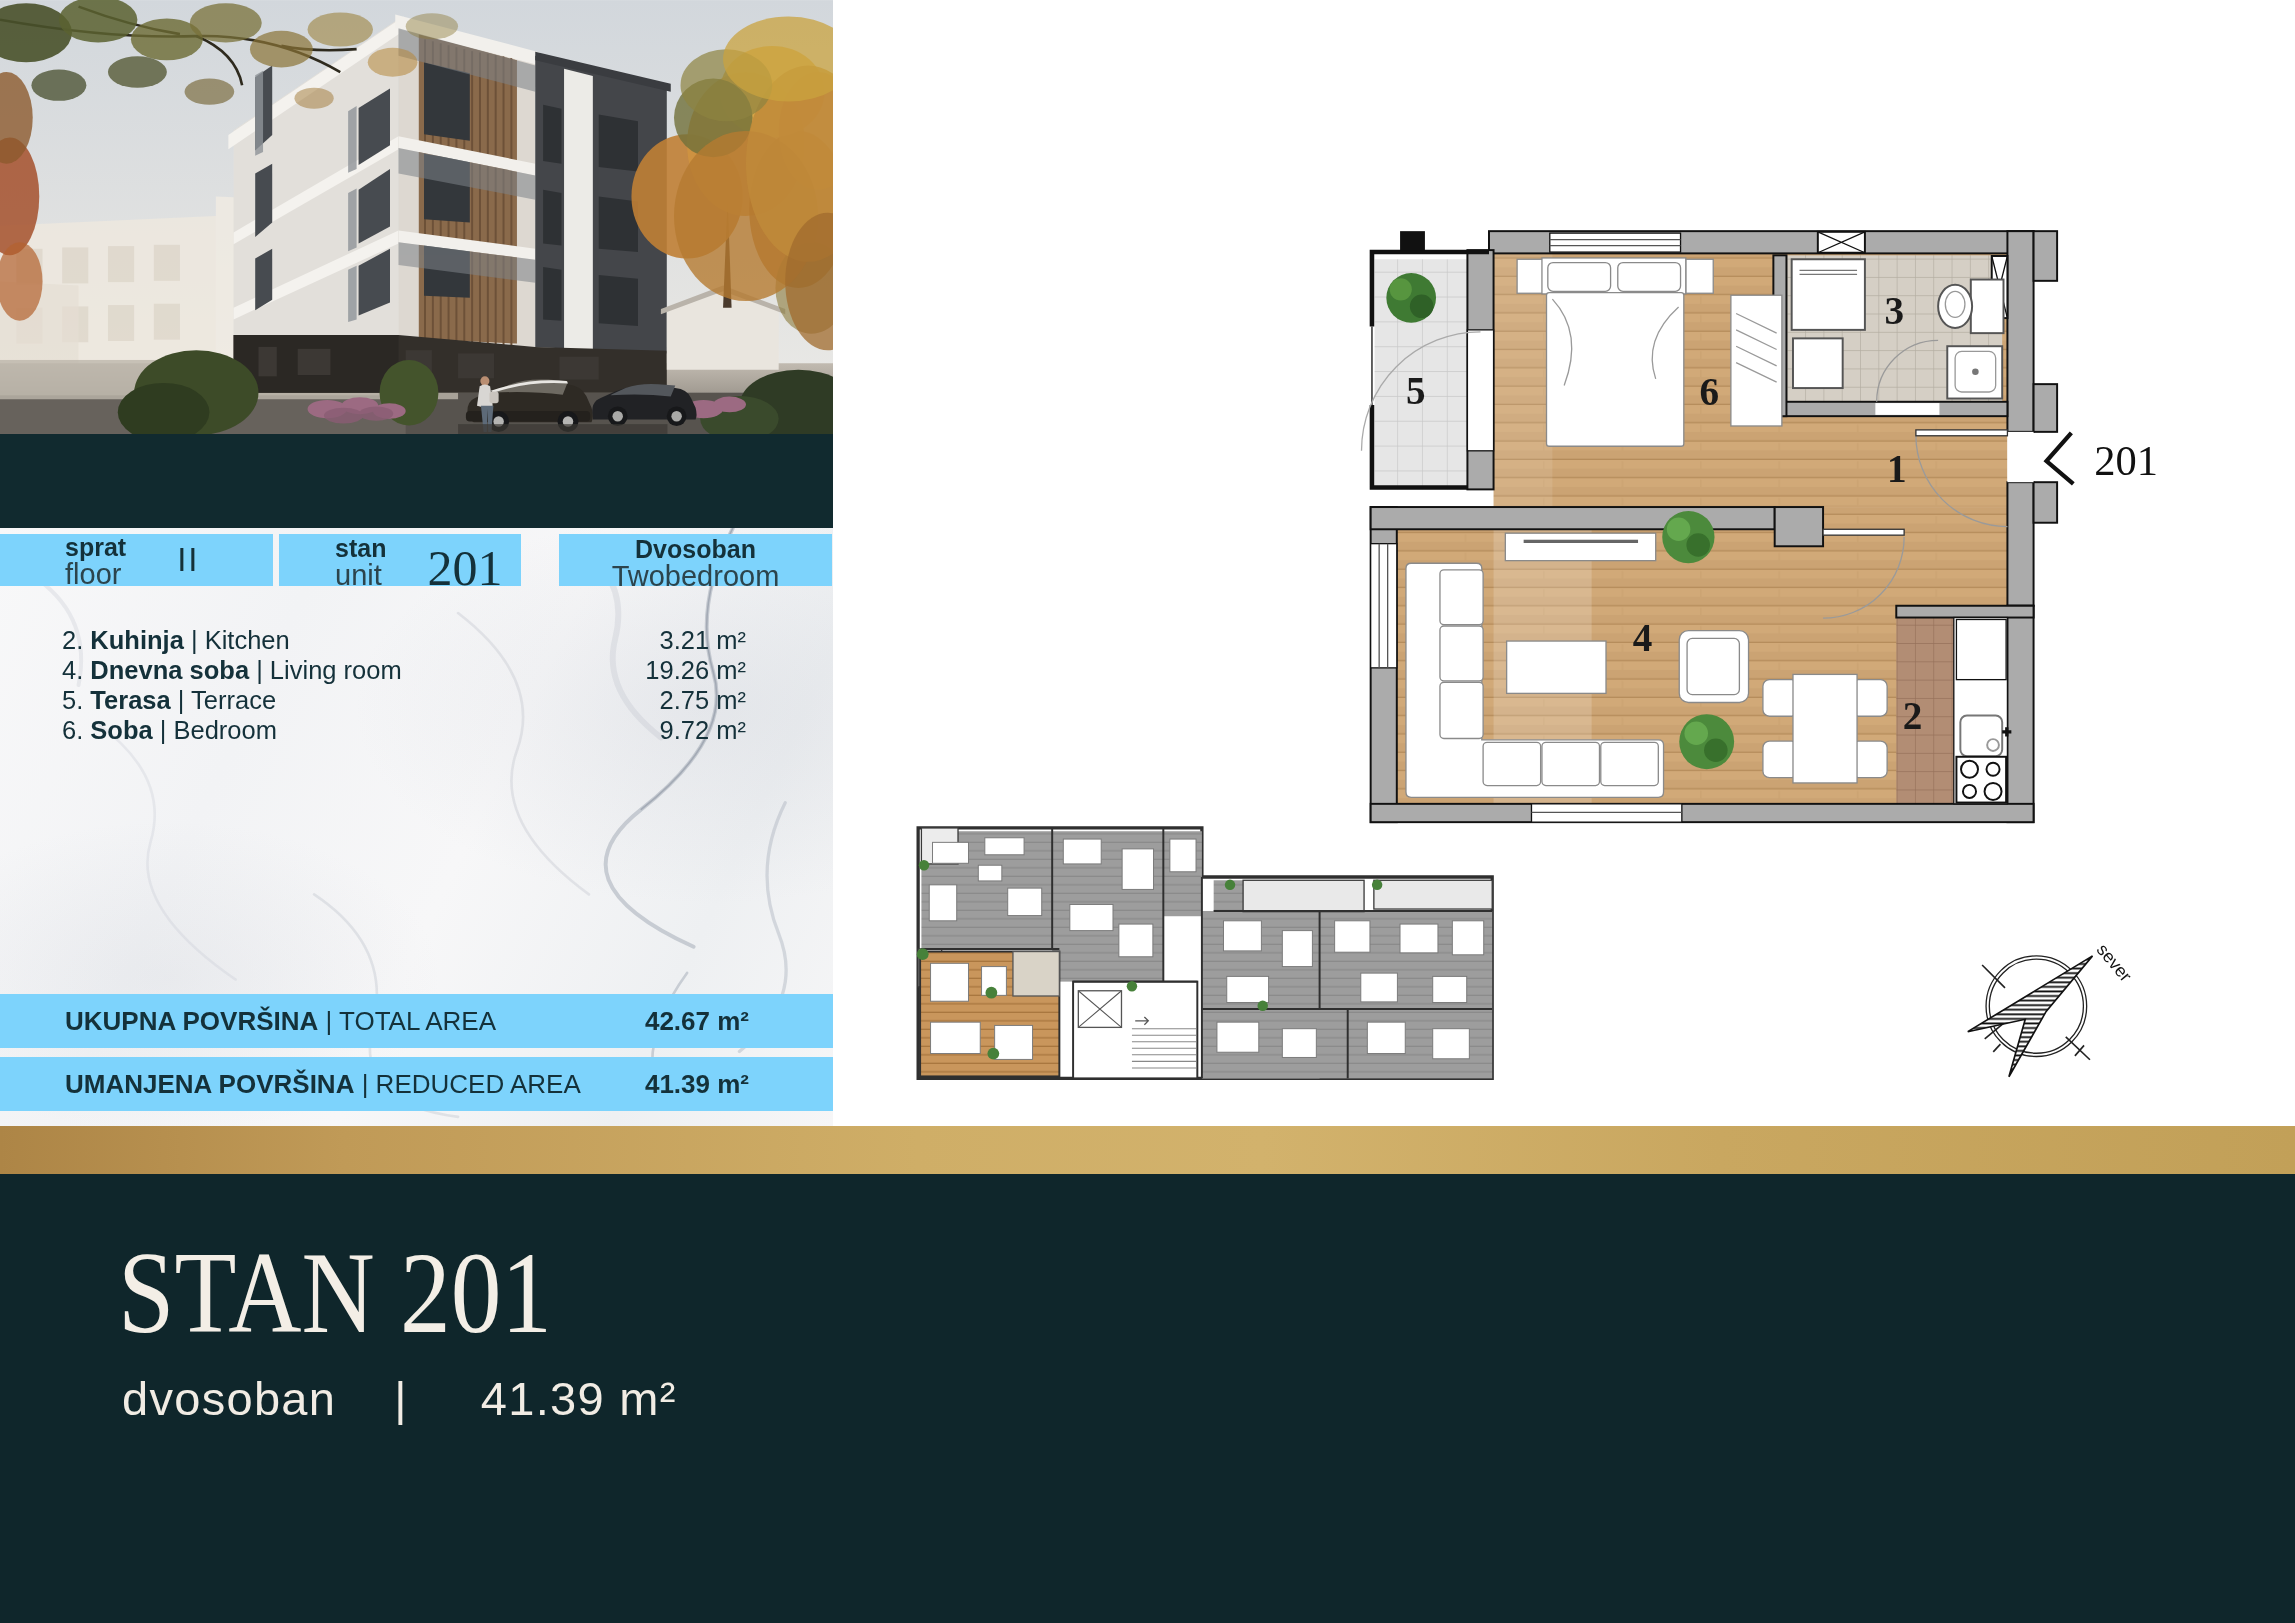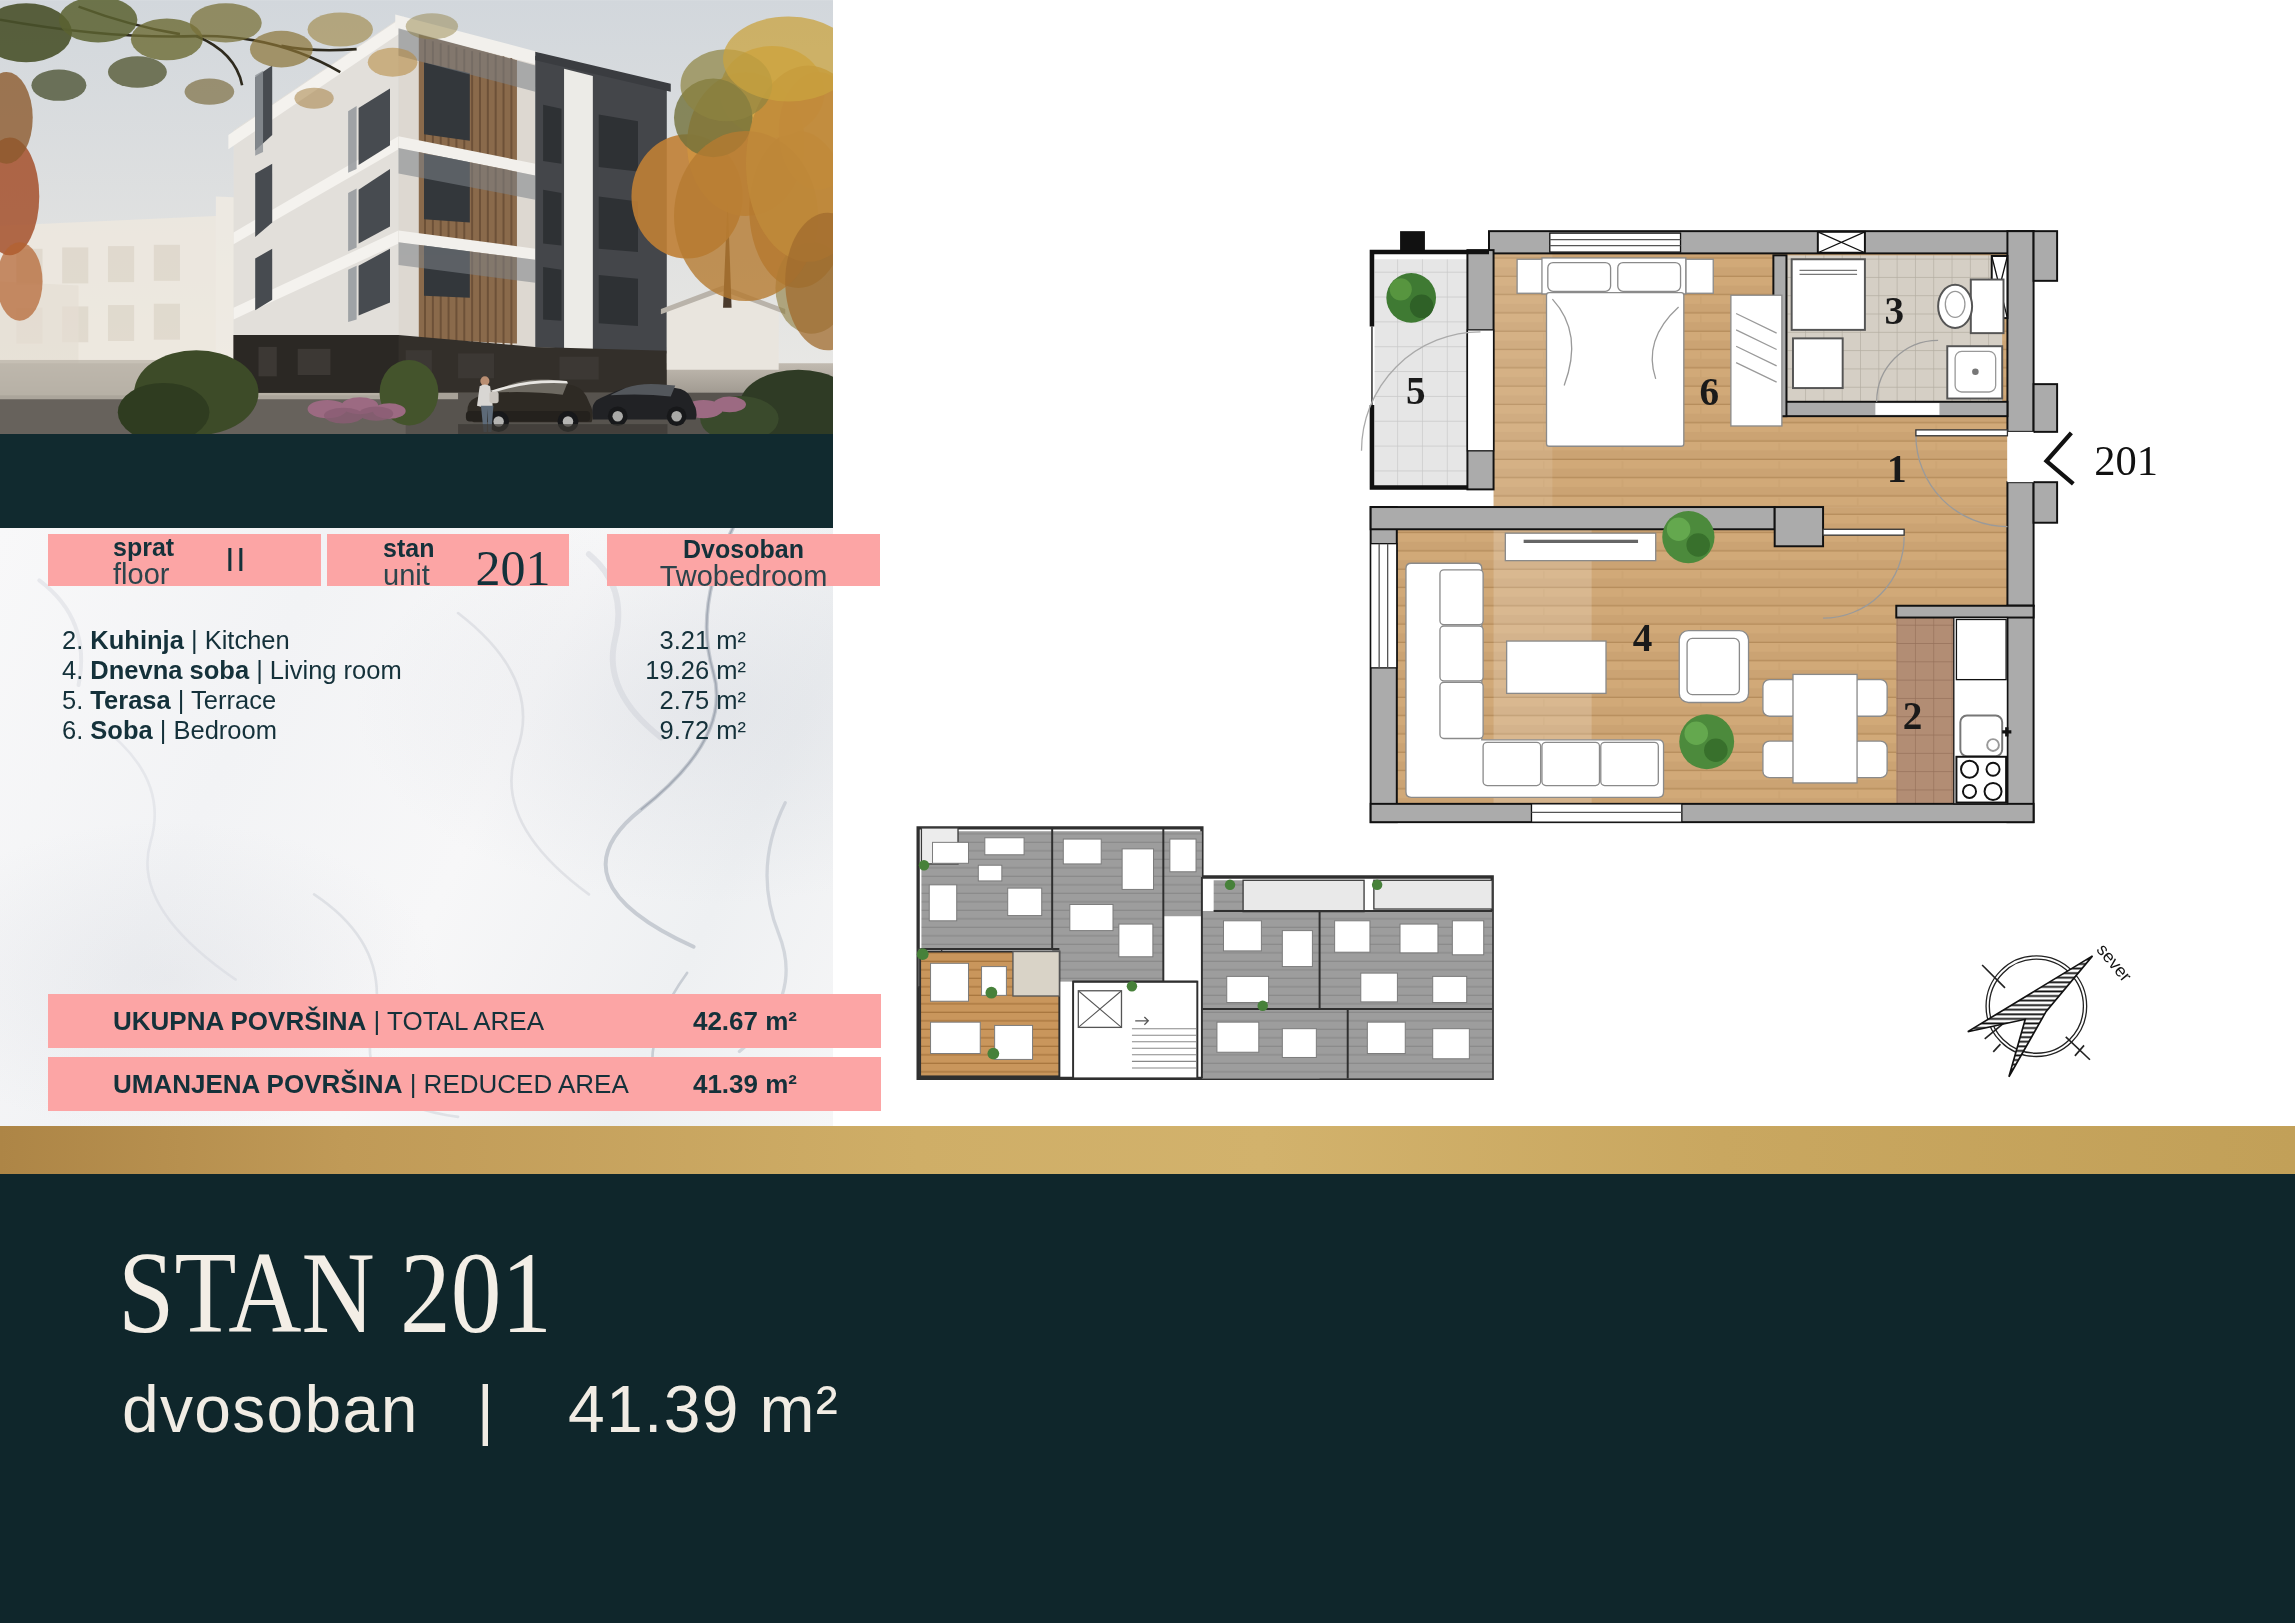--- a/index.html
+++ b/index.html
@@ -1,20 +1,20 @@
 <!DOCTYPE html>
 <html style="font-size:10.5px"><head>
 <meta charset="utf-8">
 <style>
   html,body{margin:0;padding:0;background:#ffffff;}
   body{width:2295px;height:1624px;position:relative;overflow:hidden;
        font-family:"Liberation Sans",sans-serif;}
   .abs{position:absolute;}
   .teal-strip{left:0;top:434px;width:833px;height:94px;background:#112a2f;}
-  .beige{background:#fca5a5;margin-left:48px;}
+  .beige{background:#7dd3fc;}
   .hdr{top:534px;height:52px;color:#14313a;}
   .hdr .big{font-weight:bold;font-size:25px;line-height:29px;}
   .hdr .sub{font-size:29px;line-height:25px;color:#2c444c;}
   .marble{left:0;top:528px;width:833px;height:600px;
     background:
       radial-gradient(ellipse 589px 327px at 85% 30%, rgba(190,195,205,0.25), rgba(255,255,255,0) 60%),
       radial-gradient(ellipse 458px 262px at 20% 75%, rgba(185,190,200,0.18), rgba(255,255,255,0) 60%),
       linear-gradient(115deg,#f8f8f9 0%,#f2f3f5 30%,#f7f7f8 55%,#eef0f2 80%,#f6f6f7 100%);}
   .roomlist{left:62px;top:625px;width:684px;color:#14313a;font-size:25.5px;}
   .roomlist .row{height:30px;display:flex;align-items:center;}
@@ -22,21 +22,21 @@
   .roomlist .ar{margin-left:auto;white-space:pre;}
   .bar{left:0;width:833px;color:#14313a;display:flex;align-items:center;font-size:26px;}
   .bar .lab{margin-left:65px;white-space:pre;}
   .bar .val{margin-left:auto;margin-right:84px;font-weight:bold;white-space:pre;}
   .gold{left:0;top:1126px;width:2295px;height:48px;
     background:linear-gradient(90deg,#ad8546 0%,#c09a57 15%,#cfae67 40%,#d2b26c 55%,#c9a760 75%,#c2a058 100%);}
   .footer{left:0;top:1174px;width:2295px;height:449px;background:#0f262b;}
   .stan{position:absolute;left:118px;top:1235px;color:#f3eee6;
         font-family:"Liberation Serif",serif;font-size:116px;line-height:116px;
         transform:scaleX(0.874);transform-origin:0 0;white-space:pre;}
-  .dvo{position:absolute;left:122px;top:1371px;color:#f1ece4;font-size:66px;
+  .dvo{position:absolute;left:122px;top:1371px;color:#f1ece4;font-size:47px;
        letter-spacing:1.3px;white-space:pre;font-weight:400;}
 </style>
 </head>
 <body>
 <svg class="abs" style="left:0;top:0" width="833" height="434" viewBox="0 0 1273 663">
   <defs>
     <linearGradient id="sky" x1="0" y1="0" x2="0" y2="1">
       <stop offset="0" stop-color="#d2d7dc"></stop>
         <stop offset="0.7" stop-color="#e4e4e2"></stop>
         <stop offset="1" stop-color="#ecebe8"></stop>

